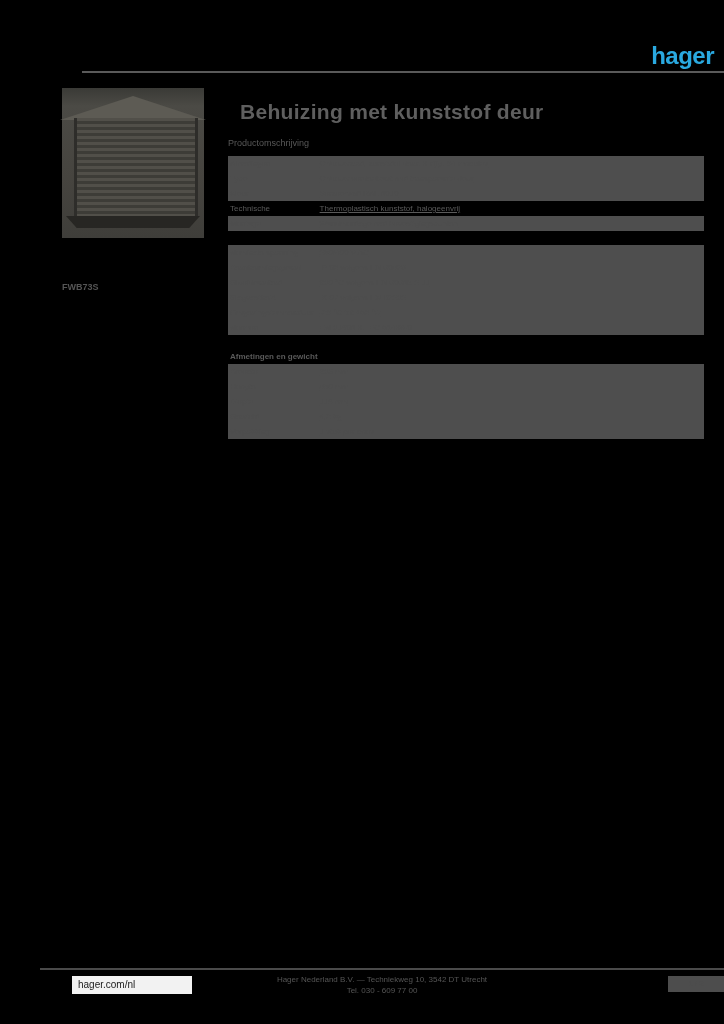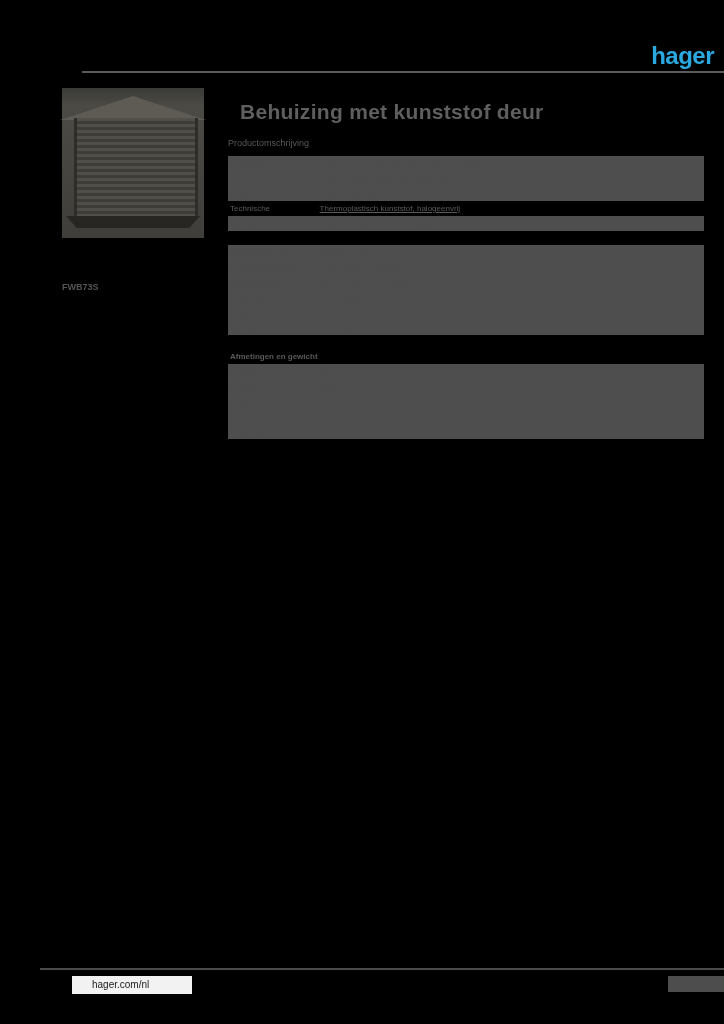--- a/index.html
+++ b/index.html
@@ -206,21 +206,21 @@
   .footer-url {
     position: absolute;
     left: 32px;
     top: 8px;
     width: 120px;
     height: 18px;
     background: #f2f2f2;
     color: #1a1a1a;
     font-size: 10px;
     line-height: 18px;
-    padding-left: 20px;
+    padding-left: 6px;
     box-sizing: border-box;
   }
   .footer-center {
     position: absolute;
     left: 0;
     right: 0;
     top: 6px;
     text-align: center;
     font-size: 8px;
     line-height: 11px;
@@ -337,16 +337,18 @@
             <td class="k">Verpakking</td>
             <td class="v">1 stuk per doos</td>
           </tr>
         </tbody>
     </table>
   </div>
 
   <div class="footer">
     <div class="footer-rule"></div>
     <div class="footer-url">hager.com/nl</div>
+    <div class="footer-center">Hager Nederland B.V. — Techniekweg 10, 3542 DT Utrecht
+Tel. 030 - 609 77 00</div>
     <div class="footer-page">1 / 2</div>
   </div>
 
 </div>
 
 </body></html>

